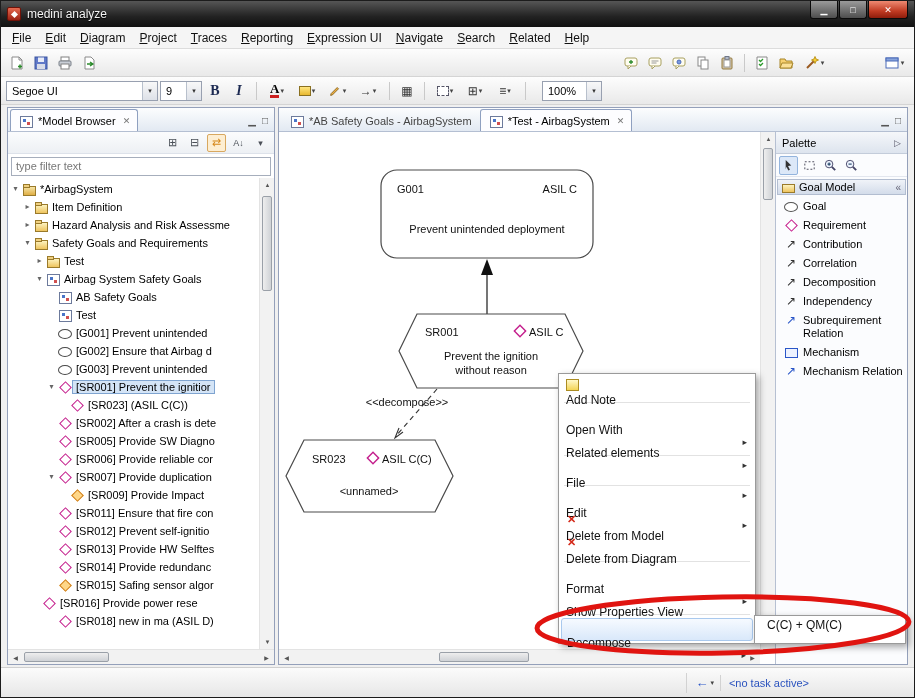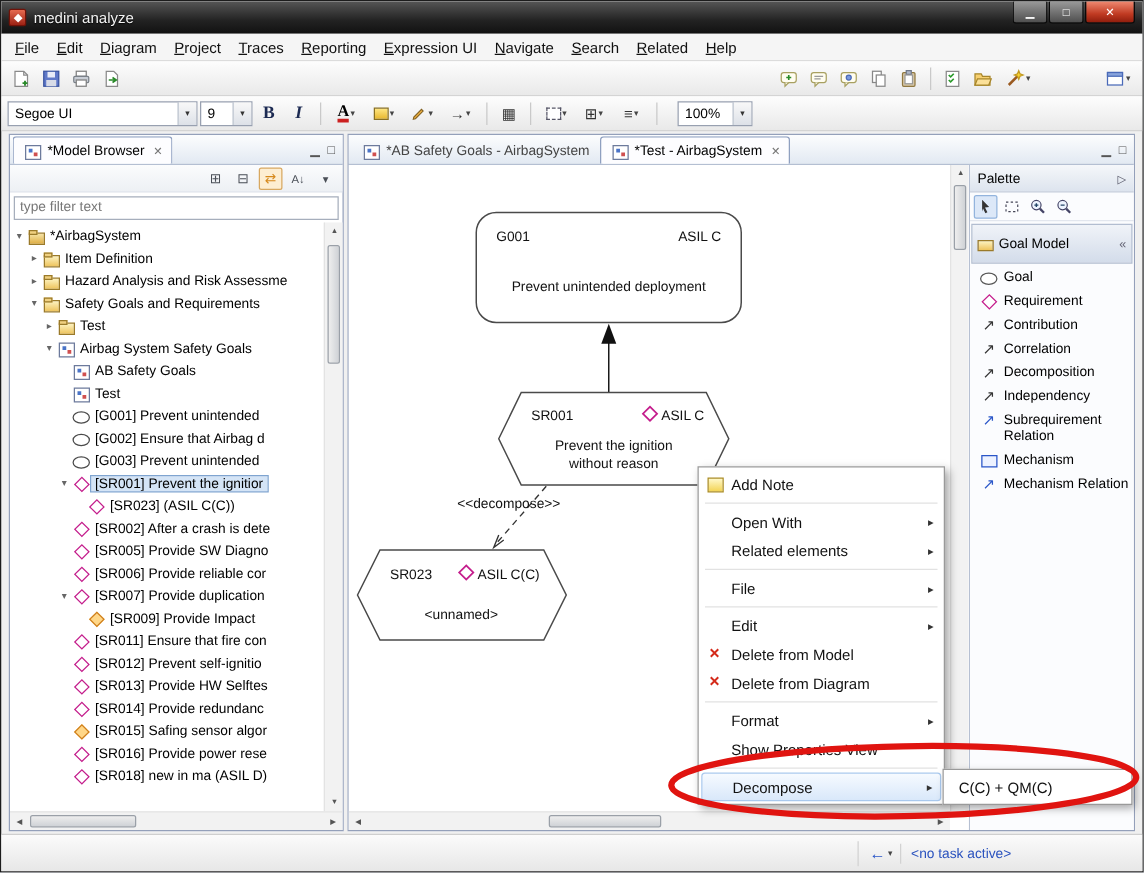--- a/index.html
+++ b/index.html
@@ -119,21 +119,21 @@
   .canvas-area { flex:1; position:relative; overflow:hidden; background:#fff; min-width:0; }
   .diagram-svg { position:absolute; left:0; top:0; font-family:"Liberation Sans", sans-serif; }
   .canvas-vscroll { bottom:15px; }
   .canvas-hscroll { position:absolute; left:0; right:15px; bottom:0; height:15px; background:#f2f2f2;
                     border-top:1px solid #e3e3e3; }
 
   
   .context-menu { position:absolute; left:279px; top:241px; width:198px; background:#fff;
                   border:1px solid #9a9a9a; box-shadow:3px 3px 7px rgba(0,0,0,.35); padding:2px;
                   z-index:40; font-size:12px; }
-  .cm-item { height:23px; display:flex; align-items:center; padding:0 6px 0 2px; color:#111; border-radius:3px; }
+  .cm-item { height:23px; display:flex; padding:0 6px 0 2px; color:#111; border-radius:3px;flex-direction:column; }
   .cm-item.active { background:linear-gradient(#f6faff,#d9e8fa); border:1px solid #a9c9ee; }
   .cm-icon { width:19px; height:17px; position:relative; flex:none; }
   .i-note::before { content:""; position:absolute; left:3px; top:3px; width:11px; height:10px;
         background:linear-gradient(#fff8c8,#f3d455); border:1px solid #ab8c22; }
   .i-del::before { content:"✕"; position:absolute; left:4px; top:1px; color:#d42a1a;
         font-weight:bold; font-size:11px; }
   .cm-label { margin-left:3px; }
   .cm-sub { margin-left:auto; font-size:9px; color:#333; }
   .cm-sep { height:1px; background:#e2e2e2; margin:3px 3px; }
   .submenu { position:absolute; left:475px; top:483px; width:152px; background:#fff;
@@ -145,21 +145,21 @@
   .palette { width:132px; flex:none; border-left:1px solid #b6c0d2; background:#fbfcfe;
              display:flex; flex-direction:column; font-size:11px; }
   .pal-header { height:22px; flex:none; display:flex; align-items:center; padding:0 6px;
                 background:linear-gradient(#f5f7fa,#dde4ee); border-bottom:1px solid #c3ccda; }
   .pal-header .arr { margin-left:auto; font-size:9px; color:#556; }
   .pal-tools { height:23px; flex:none; display:flex; align-items:center; gap:2px; padding:0 3px;
                border-bottom:1px solid #e2e6ee; }
   .ptool { width:19px; height:19px; display:flex; align-items:center; justify-content:center;
            border:1px solid transparent; border-radius:2px; }
   .ptool.pressed { background:#dce8f8; border-color:#93b4dd; }
-  .drawer { margin:2px 1px; height:32px; flex:none; display:flex; align-items:center; gap:4px;
+  .drawer { margin:2px 1px; height:16px; flex:none; display:flex; align-items:center; gap:4px;
             padding:0 4px; background:linear-gradient(#f0f3f8,#d3dcea); border:1px solid #b2bdd0; }
   .drawer .pin { margin-left:auto; color:#667; font-size:10px; }
   .d-folder { width:13px; height:10px; position:relative; flex:none; }
   .d-folder::before { content:""; position:absolute; left:0; top:2px; width:11px; height:7px;
         background:linear-gradient(#fdf3c0,#eec45e); border:1px solid #9a7a2a; }
   .pal-item { display:flex; align-items:flex-start; gap:4px; padding:3px 2px 3px 7px; }
   .p-icon { width:16px; height:13px; flex:none; display:flex; align-items:center; justify-content:center; }
   .i-pgoal::before { content:""; width:12px; height:8px; border:1px solid #555; border-radius:50%; background:#fff; }
   .i-preq::before { content:""; width:7px; height:7px; border:1px solid #c41d8c; background:#fff; transform:rotate(45deg); }
   .i-parrow::before { content:"↗"; font-size:12px; color:#333; line-height:13px; }
@@ -531,21 +531,21 @@
               <span class="t-icon i-reqm"></span>
               <span class="tree-label">[SR014] Provide redundanc</span>
             </div>
 
             <div class="tree-row" style="padding-left: 38px;">
               <span class="expander"></span>
               <span class="t-icon i-reqo"></span>
               <span class="tree-label">[SR015] Safing sensor algor</span>
             </div>
 
-            <div class="tree-row" style="padding-left: 38px;">
+            <div class="tree-row" style="padding-left: 22px;">
               <span class="expander"></span>
               <span class="t-icon i-reqm"></span>
               <span class="tree-label">[SR016] Provide power rese</span>
             </div>
 
             <div class="tree-row" style="padding-left: 38px;">
               <span class="expander"></span>
               <span class="t-icon i-reqm"></span>
               <span class="tree-label">[SR018] new in ma (ASIL D)</span>
             </div>

